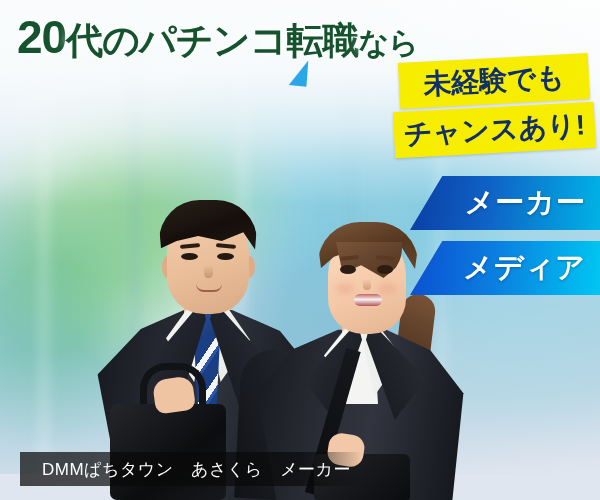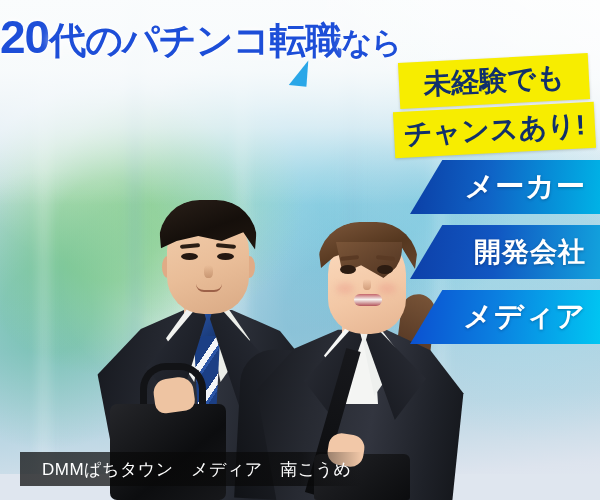--- a/index.html
+++ b/index.html
@@ -132,22 +132,22 @@
     background:linear-gradient(180deg,#c4656a,#f6f2ef 46%,#b3545a);border-radius:14px;}
   .w-cheekL{position:absolute;left:86px;bottom:206px;width:18px;height:11px;background:rgba(232,140,130,.34);border-radius:50%;filter:blur(3px);}
   .w-cheekR{position:absolute;left:128px;bottom:206px;width:18px;height:11px;background:rgba(232,140,130,.34);border-radius:50%;filter:blur(3px);}
   .w-strap{position:absolute;left:96px;bottom:0;width:15px;height:150px;
     background:linear-gradient(180deg,#17181c,#0b0c0e);transform:rotate(16deg);transform-origin:top;}
   .w-hand{position:absolute;left:78px;bottom:34px;width:36px;height:32px;background:#f2c8a8;border-radius:13px;transform:rotate(9deg);}
   .w-bag{position:absolute;left:64px;bottom:0;width:96px;height:46px;
     background:linear-gradient(140deg,#232428,#0b0c0e);border-radius:6px 6px 3px 3px;}
 
   
-  .headline{position:absolute;left:0;top:14px;z-index:6;
-    white-space:nowrap;color:#1d4ed8;font-weight:800;letter-spacing:-1px;
+  .headline{position:absolute;left:17px;top:14px;z-index:6;
+    white-space:nowrap;color:#14532d;font-weight:800;letter-spacing:-1px;
     text-shadow:0 0 7px rgba(255,255,255,.95),0 0 14px rgba(255,255,255,.85),0 1px 0 rgba(255,255,255,.9);}
   .hl-20{font-size:46px;line-height:1;}
   .hl-mid{font-size:37px;line-height:1;}
   .hl-nara{font-size:30px;line-height:1;}
 
   .logo{position:absolute;left:20px;top:68px;z-index:6;white-space:nowrap;
     font-style:italic;font-weight:800;font-size:60px;letter-spacing:1px;line-height:1;
     text-shadow:0 0 9px rgba(255,255,255,.95),0 0 18px rgba(255,255,255,.8);}
   .logo .c-dark{color:#13376f;}
   .logo .c-up-u{color:#1b9fe4;position:relative;}
@@ -157,21 +157,21 @@
     transform:skewX(-9deg) rotate(6deg);}
 
   
   .badge{position:absolute;z-index:7;background:#f7ed00;color:#11306b;
     font-weight:800;white-space:nowrap;display:flex;align-items:center;justify-content:center;
     box-shadow:0 1px 3px rgba(0,0,0,.18);}
   .badge1{left:399px;top:58px;width:190px;height:46px;font-size:28px;transform:rotate(-3deg);}
   .badge2{left:394px;top:107px;width:201px;height:46px;font-size:28px;transform:rotate(-3deg);}
 
   
-  .tags{position:absolute;right:0;top:160px;z-index:7;width:190px;}
+  .tags{position:absolute;right:0;top:176px;z-index:7;width:190px;}
   .tag{position:relative;height:54px;margin-bottom:11px;width:190px;
     display:flex;align-items:center;justify-content:flex-end;
     clip-path:polygon(17% 0,100% 0,100% 100%,0 100%);
     box-shadow:0 2px 5px rgba(0,0,0,.22);}
   .tag span{color:#fff;font-weight:800;font-size:29px;letter-spacing:1px;
     padding-right:14px;text-shadow:0 1px 3px rgba(0,20,60,.35);}
   .tag.t1{background:linear-gradient(95deg,#0b3ea5 0%,#0f63c6 42%,#00b2e6 100%);}
   .tag.t2{background:linear-gradient(95deg,#3311dd 0%,#2a3fd8 45%,#2f8fe0 100%);}
   .tag.t3{background:linear-gradient(95deg,#0d3fa8 0%,#1157c2 45%,#12a2dd 100%);}
   .tag.t4{background:linear-gradient(95deg,#7a16e8 0%,#5a2fe0 42%,#2a8ae6 100%);}
@@ -254,25 +254,22 @@
       <span>未経験でも</span>
     </div>
   <div class="badge badge2">
       <span>チャンスあり!</span>
     </div>
 
   <div class="tags">
     <div class="tag t1">
         <span>メーカー</span>
       </div>
-    <div class="tag t3">
-        <span>開発会社</span>
-      </div>
     <div class="tag t5">
         <span>メディア</span>
       </div>
   </div>
 
   <div class="caption">
-      <span>DMMぱちタウン　メディア　南こうめ</span>
+      <span>DMMぱちタウン　あさくら　メーカー</span>
     </div>
 
 </div>
 
 </body></html>

